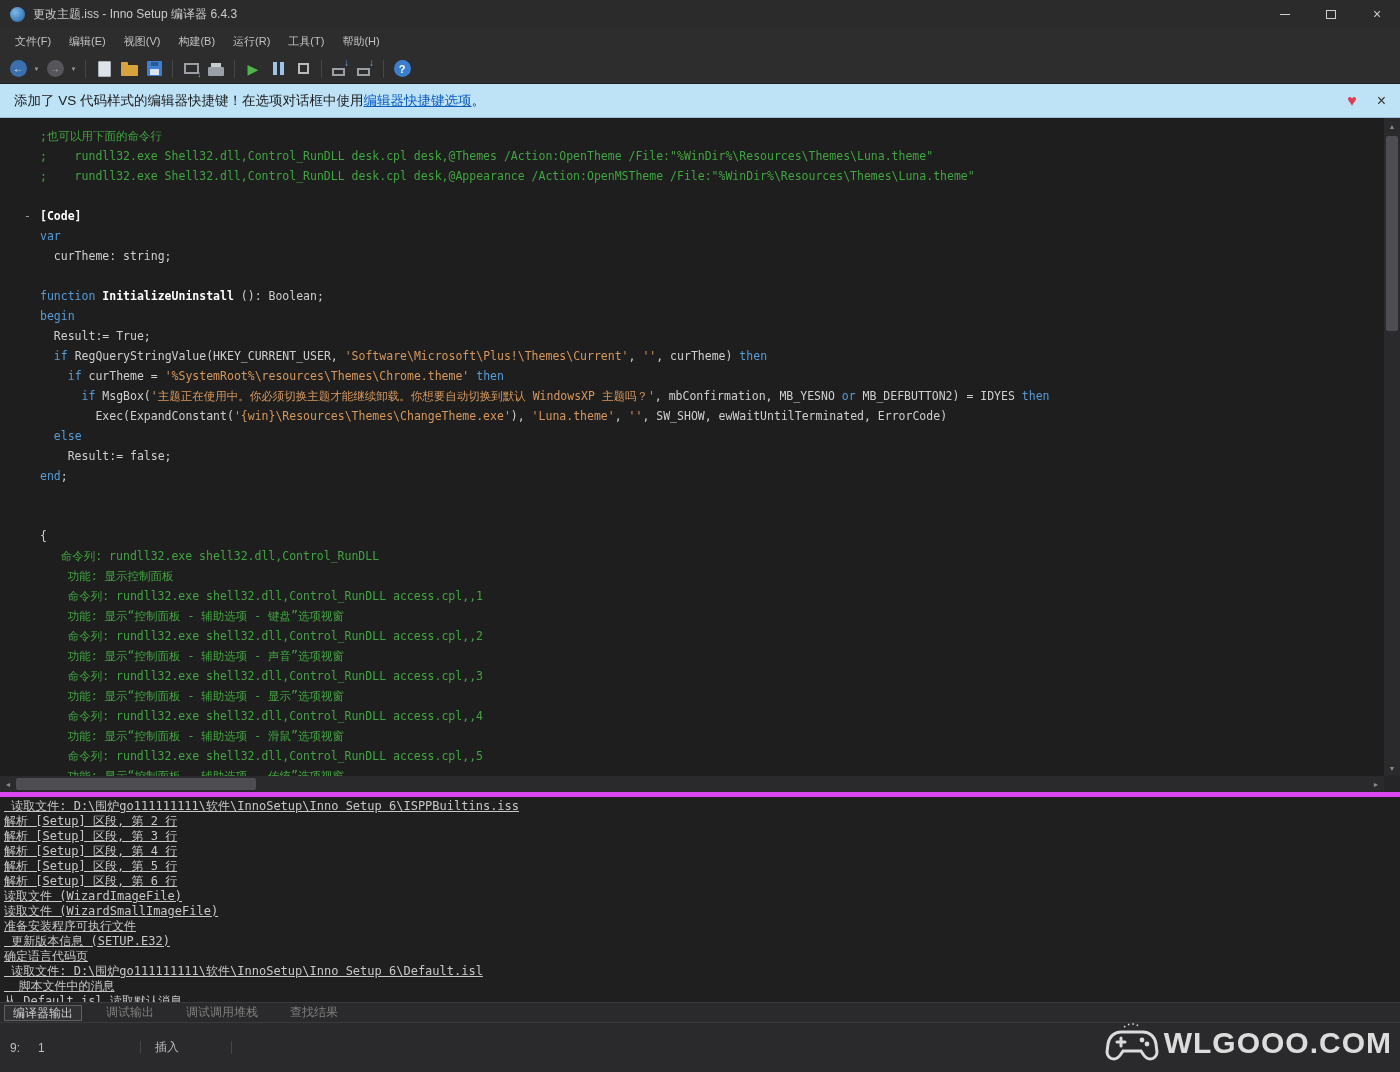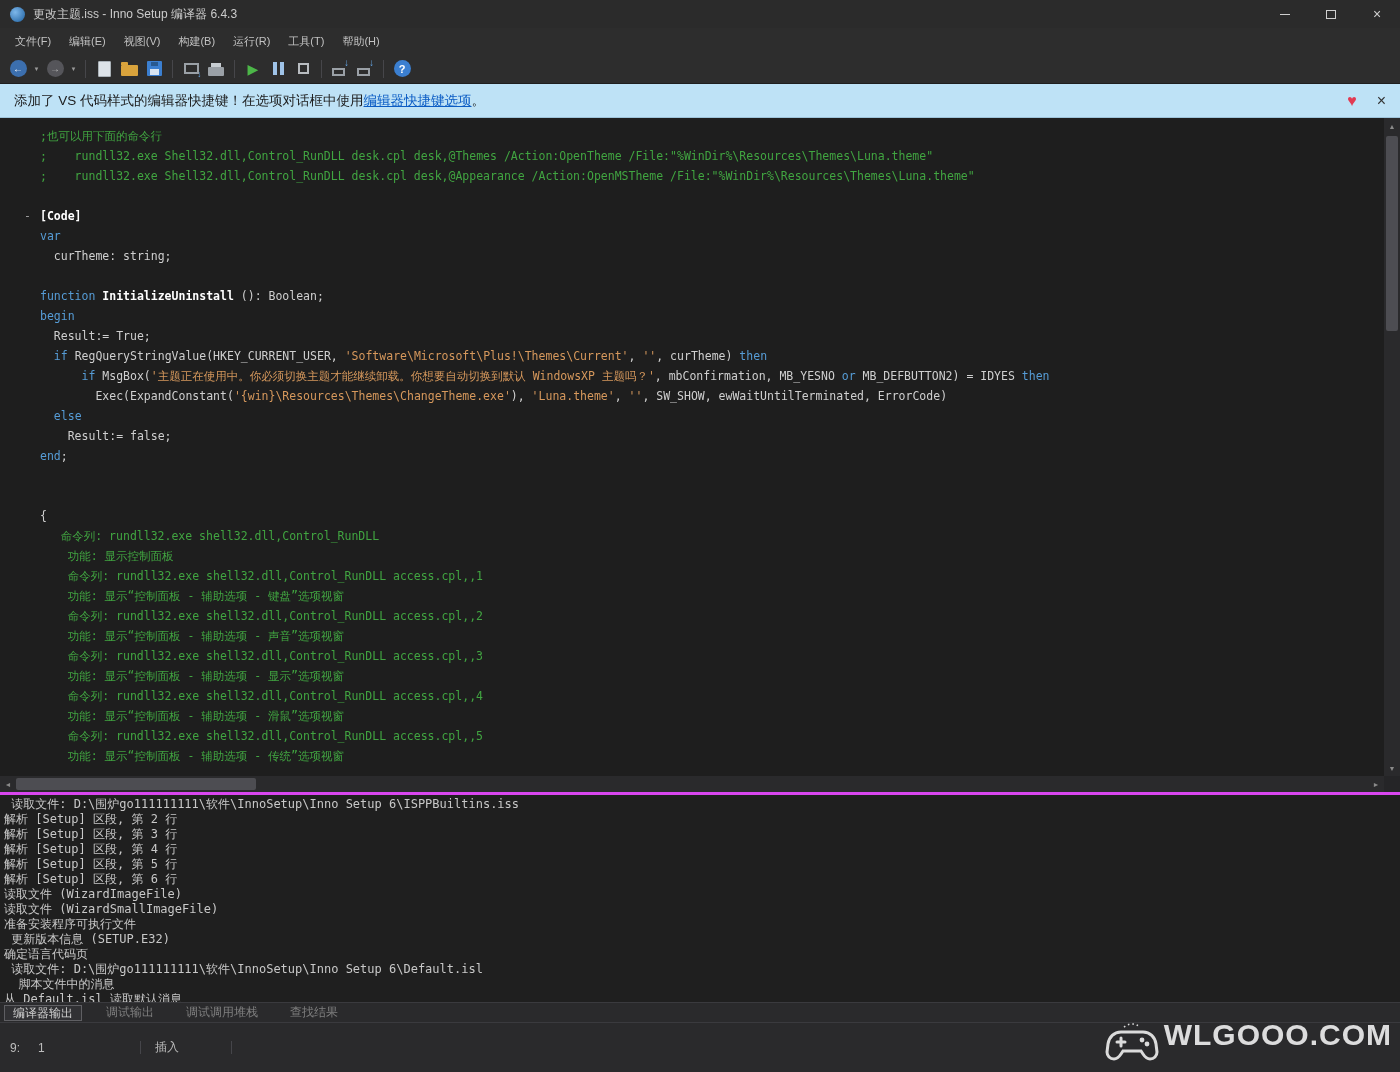--- a/index.html
+++ b/index.html
@@ -71,38 +71,38 @@
   .scroll-arrow { height:16px; width:16px; display:flex; align-items:center; justify-content:center; color:#8a8a8a; font-size:7px; }
   .vscroll .down { position:absolute; bottom:0; }
   .vthumb { position:absolute; top:18px; left:2px; width:12px; height:195px; background:#4d4d52; border-radius:2px; }
 
   .hscroll { flex:0 0 16px; background:#2a2a2c; display:flex; align-items:center; }
   .htrack { flex:1; height:16px; position:relative; }
   .hthumb { position:absolute; left:0; top:2px; height:12px; width:240px; background:#4d4d52; border-radius:2px; }
   .scroll-corner { width:16px; height:16px; background:#252527; }
 
   
-  .output { flex:0 0 210px; background:#1f1f1f; border-top:3px solid #d946ef; color:#c8c8c8;
-            font-family:"DejaVu Sans Mono", monospace; font-size:12px; line-height:15px; padding:2px 0 0 4px; overflow:hidden; }
+  .output { flex:0 0 210px; background:#1f1f1f; border-top:5px solid #d946ef; color:#c8c8c8;
+            font-family:"DejaVu Sans Mono", monospace; font-size:12px; line-height:15px; padding:2px 0 0 4px; overflow:hidden;text-decoration:underline; }
   .out-line { height:15px; white-space:pre; }
 
   
   .bottom-tabs { flex:0 0 20px; background:#2a2a2c; border-top:1px solid #3a3a3e; display:flex; align-items:center; padding-left:4px; gap:16px; }
   .btab { font-size:12px; color:#7f7f7f; padding:0 8px; height:16px; line-height:15px; cursor:pointer; }
   .btab.active { color:#d0d0d0; border:1px solid #5f5f63; background:#313134; }
 
   
   .statusbar { flex:0 0 20px; background:#2a2a2c; border-top:1px solid #3a3a3e; display:flex; align-items:center; font-size:12px; color:#bdbdbd; }
   .status-pos { width:140px; padding-left:10px; display:flex; }
   .status-col { margin-left:18px; }
   .status-sep { width:1px; height:13px; background:#45454a; }
   .status-mode { padding:16px 14px; width:90px;font-family:Liberation Serif, serif; }
 
   
-  .watermark { position:absolute; right:8px; bottom:6px; display:flex; align-items:flex-start; gap:4px; opacity:.92; z-index:40; pointer-events:none; }
+  .watermark { position:absolute; right:8px; bottom:6px; display:flex; align-items:center; gap:4px; opacity:.92; z-index:40; pointer-events:none; }
   .wm-text { color:#ececec; font-size:30px; font-weight:bold; letter-spacing:1px; line-height:1; }
 </style>
 </head>
 <body>
 
 <div class="window">
 
   <div class="titlebar">
     <span class="app-icon"></span>
     <span class="title">更改主题.iss - Inno Setup 编译器 6.4.3</span>
@@ -210,20 +210,21 @@
         <div class="code-line"><span class="sg-cmt">;    rundll32.exe Shell32.dll,Control_RunDLL desk.cpl desk,@Appearance /Action:OpenMSTheme /File:"%WinDir%\Resources\Themes\Luna.theme"</span></div>
         <div class="code-line"></div>
         <div class="code-line"><span class="fold">-</span><span class="sg-bold">[Code]</span></div>
         <div class="code-line"><span class="sg-kw">var</span></div>
         <div class="code-line"><span class="sg-def">  curTheme: string;</span></div>
         <div class="code-line"></div>
         <div class="code-line"><span class="sg-kw">function </span><span class="sg-bold">InitializeUninstall</span><span class="sg-def"> (): Boolean;</span></div>
         <div class="code-line"><span class="sg-kw">begin</span></div>
         <div class="code-line"><span class="sg-def">  Result:= True;</span></div>
         <div class="code-line"><span class="sg-def">  </span><span class="sg-kw">if</span><span class="sg-def"> RegQueryStringValue(HKEY_CURRENT_USER, </span><span class="sg-str">'Software\Microsoft\Plus!\Themes\Current'</span><span class="sg-def">, </span><span class="sg-str">''</span><span class="sg-def">, curTheme) </span><span class="sg-kw">then</span></div>
+        <div class="code-line"><span class="sg-def">    </span><span class="sg-kw">if</span><span class="sg-def"> curTheme = </span><span class="sg-str">'%SystemRoot%\resources\Themes\Chrome.theme'</span><span class="sg-def"> </span><span class="sg-kw">then</span></div>
         <div class="code-line"><span class="sg-def">      </span><span class="sg-kw">if</span><span class="sg-def"> MsgBox(</span><span class="sg-str">'主题正在使用中。你必须切换主题才能继续卸载。你想要自动切换到默认 WindowsXP 主题吗？'</span><span class="sg-def">, mbConfirmation, MB_YESNO </span><span class="sg-kw">or</span><span class="sg-def"> MB_DEFBUTTON2) = IDYES </span><span class="sg-kw">then</span></div>
         <div class="code-line"><span class="sg-def">        Exec(ExpandConstant(</span><span class="sg-str">'{win}\Resources\Themes\ChangeTheme.exe'</span><span class="sg-def">), </span><span class="sg-str">'Luna.theme'</span><span class="sg-def">, </span><span class="sg-str">''</span><span class="sg-def">, SW_SHOW, ewWaitUntilTerminated, ErrorCode)</span></div>
         <div class="code-line"><span class="sg-def">  </span><span class="sg-kw">else</span></div>
         <div class="code-line"><span class="sg-def">    Result:= false;</span></div>
         <div class="code-line"><span class="sg-kw">end</span><span class="sg-def">;</span></div>
         <div class="code-line"></div>
         <div class="code-line"></div>
         <div class="code-line"><span class="sg-def">{</span></div>
         <div class="code-line"><span class="sg-cmt">   命令列: rundll32.exe shell32.dll,Control_RunDLL</span></div>
         <div class="code-line"><span class="sg-cmt">    功能: 显示控制面板</span></div>

